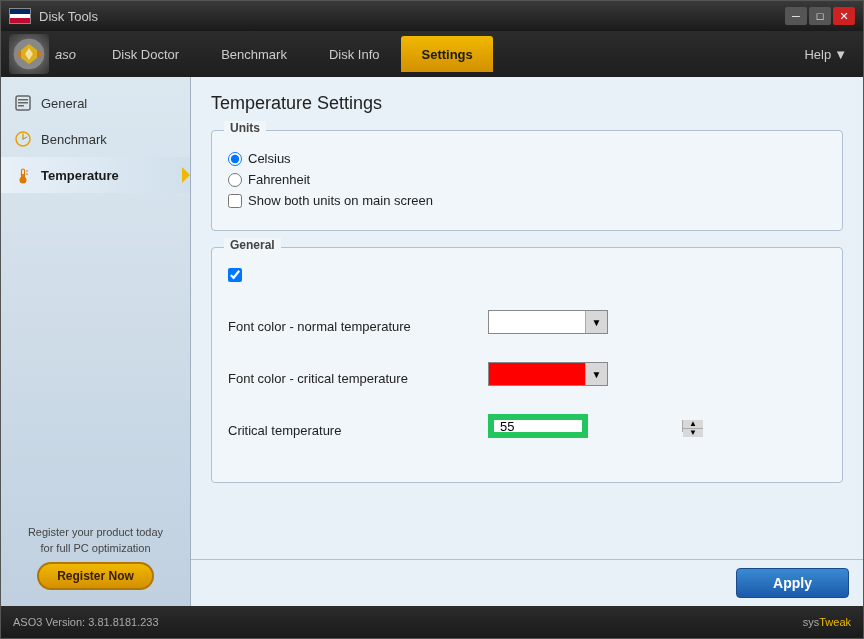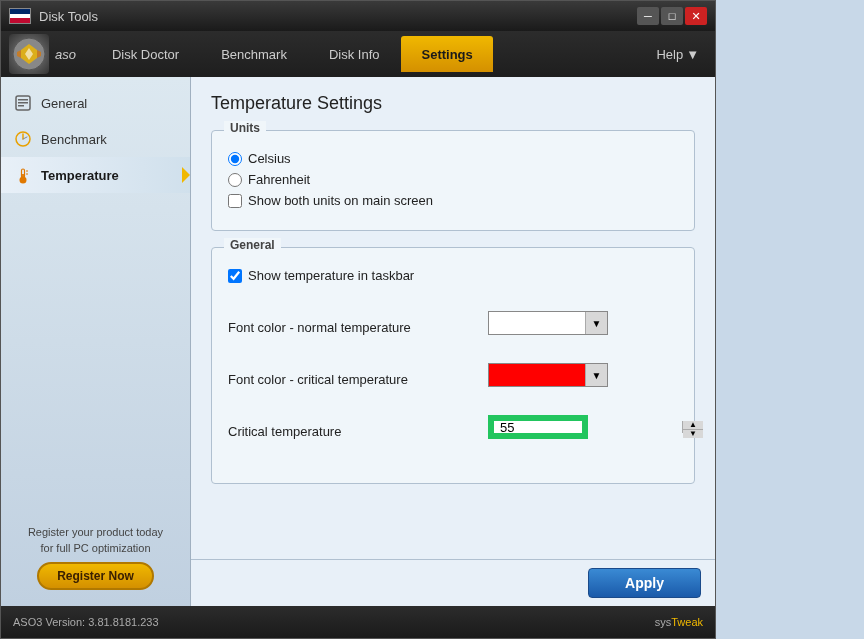--- a/index.html
+++ b/index.html
@@ -342,21 +342,21 @@
     }
 
     .systweak-brand {
       color: #888;
       font-size: 11px;
     }
     .sys-span { color: #aaa; }
     .tweak-span { color: #f0b800; }
 
     .outer-wrapper {
-      width: 716px;
+      width: 864px;
       height: 639px;
       display: flex;
       flex-direction: column;
       border: 1px solid #555;
       overflow: hidden;
     }
 
     .content-and-action {
       display: flex;
       flex-direction: column;
@@ -474,21 +474,20 @@
                 <input type="checkbox" id="show-both" style="">
                 <label for="show-both">Show both units on main screen</label>
               </div>
             </div>
           </div>
 
           <div class="settings-section">
             <div class="section-label">General</div>
             <div class="checkbox-row" style="margin-top:8px;margin-bottom:4px;">
               <input type="checkbox" id="show-temp" checked="" style="">
-              <label for="show-temp">Show temperature in taskbar</label>
             </div>
 
             <div class="field-row">
               <div class="field-label">Font color - normal temperature</div>
               <div class="color-swatch-wrapper">
                 <div class="color-swatch" style="background:#ffffff;"></div>
                 <div class="dropdown-arrow">▼</div>
               </div>
             </div>
 

